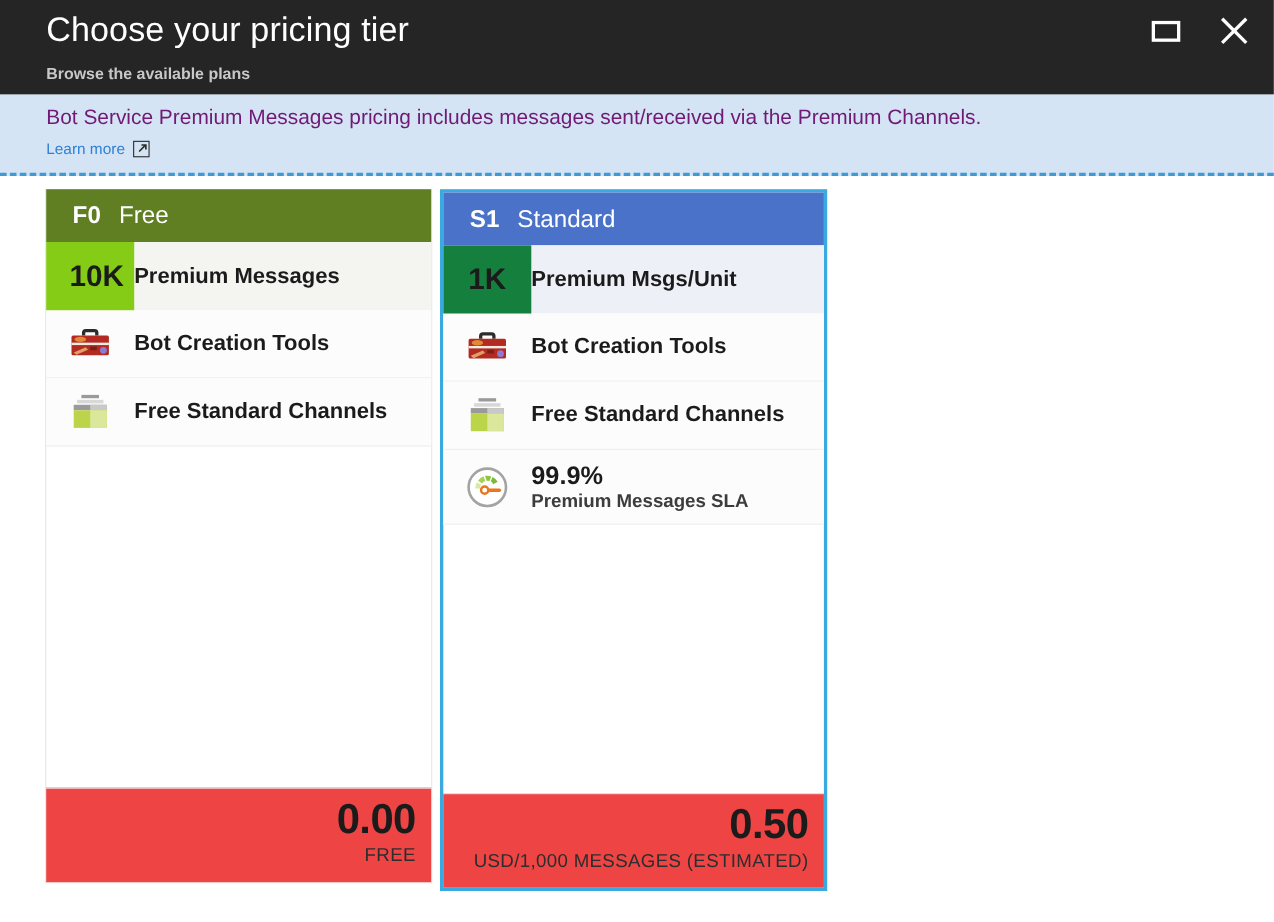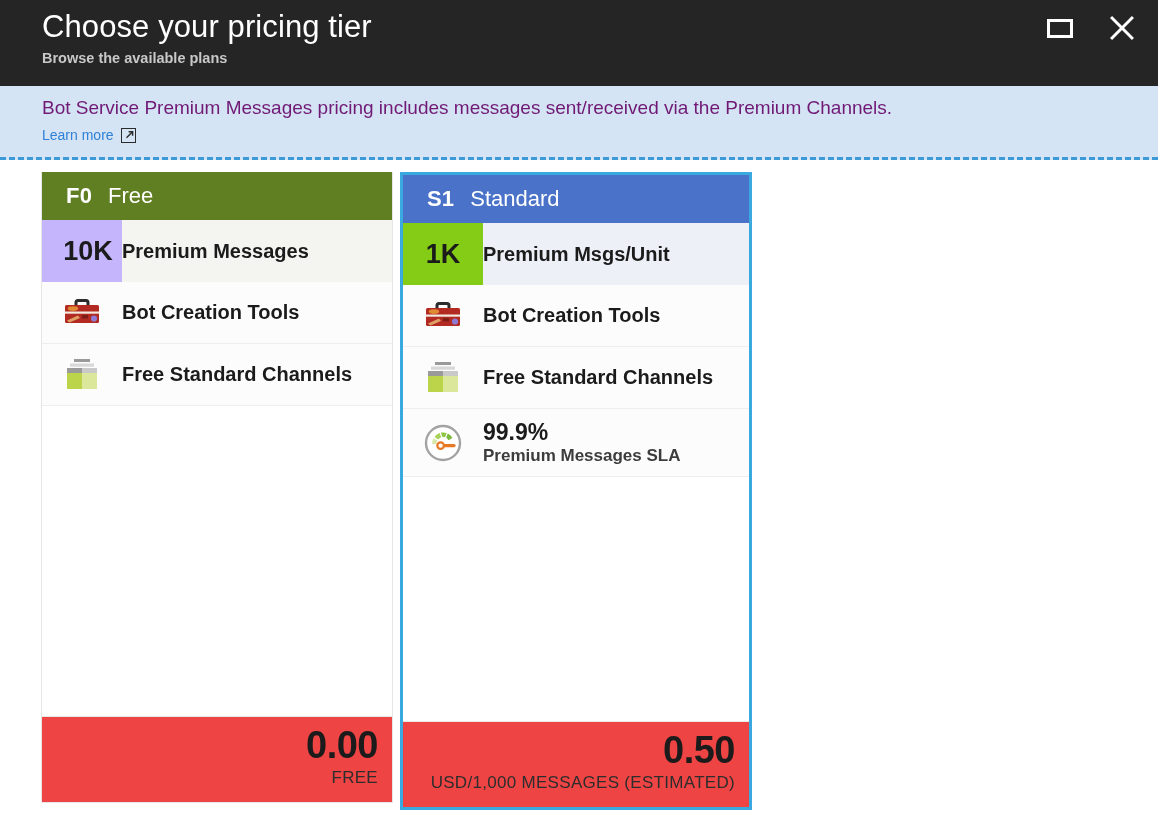--- a/index.html
+++ b/index.html
@@ -34,21 +34,21 @@
     color: #ffffff;
     font-weight: 400;
     letter-spacing: 0.1px;
     white-space: nowrap;
   }
   .subtitle {
     font-size: 14.5px;
     line-height: 20px;
     color: #c8c8c8;
     font-weight: bold;
-    margin-top: 2px;
+    margin-top: 12px;
     white-space: nowrap;
   }
   .win-controls {
     position: absolute;
     right: 14px; top: 6px;
     display: flex;
     align-items: center;
     gap: 18px;
   }
   .win-btn {
@@ -183,22 +183,22 @@
     width: 80px;
     height: 100%;
     display: flex;
     align-items: center;
     justify-content: center;
     font-size: 27px;
     font-weight: bold;
     color: #1b1b1b;
     box-sizing: border-box;
   }
-  .quota-badge.green { background: #c4b5fd; padding-left: 12px; }
-  .quota-badge.blue  { background: #84cc16; }
+  .quota-badge.green { background: #84cc16; padding-left: 12px; }
+  .quota-badge.blue  { background: #15803d; }
 
   .feature-icon {
     width: 80px;
     height: 100%;
     display: flex;
     align-items: center;
     justify-content: center;
     flex: 0 0 80px;
   }
   .feature-label {

